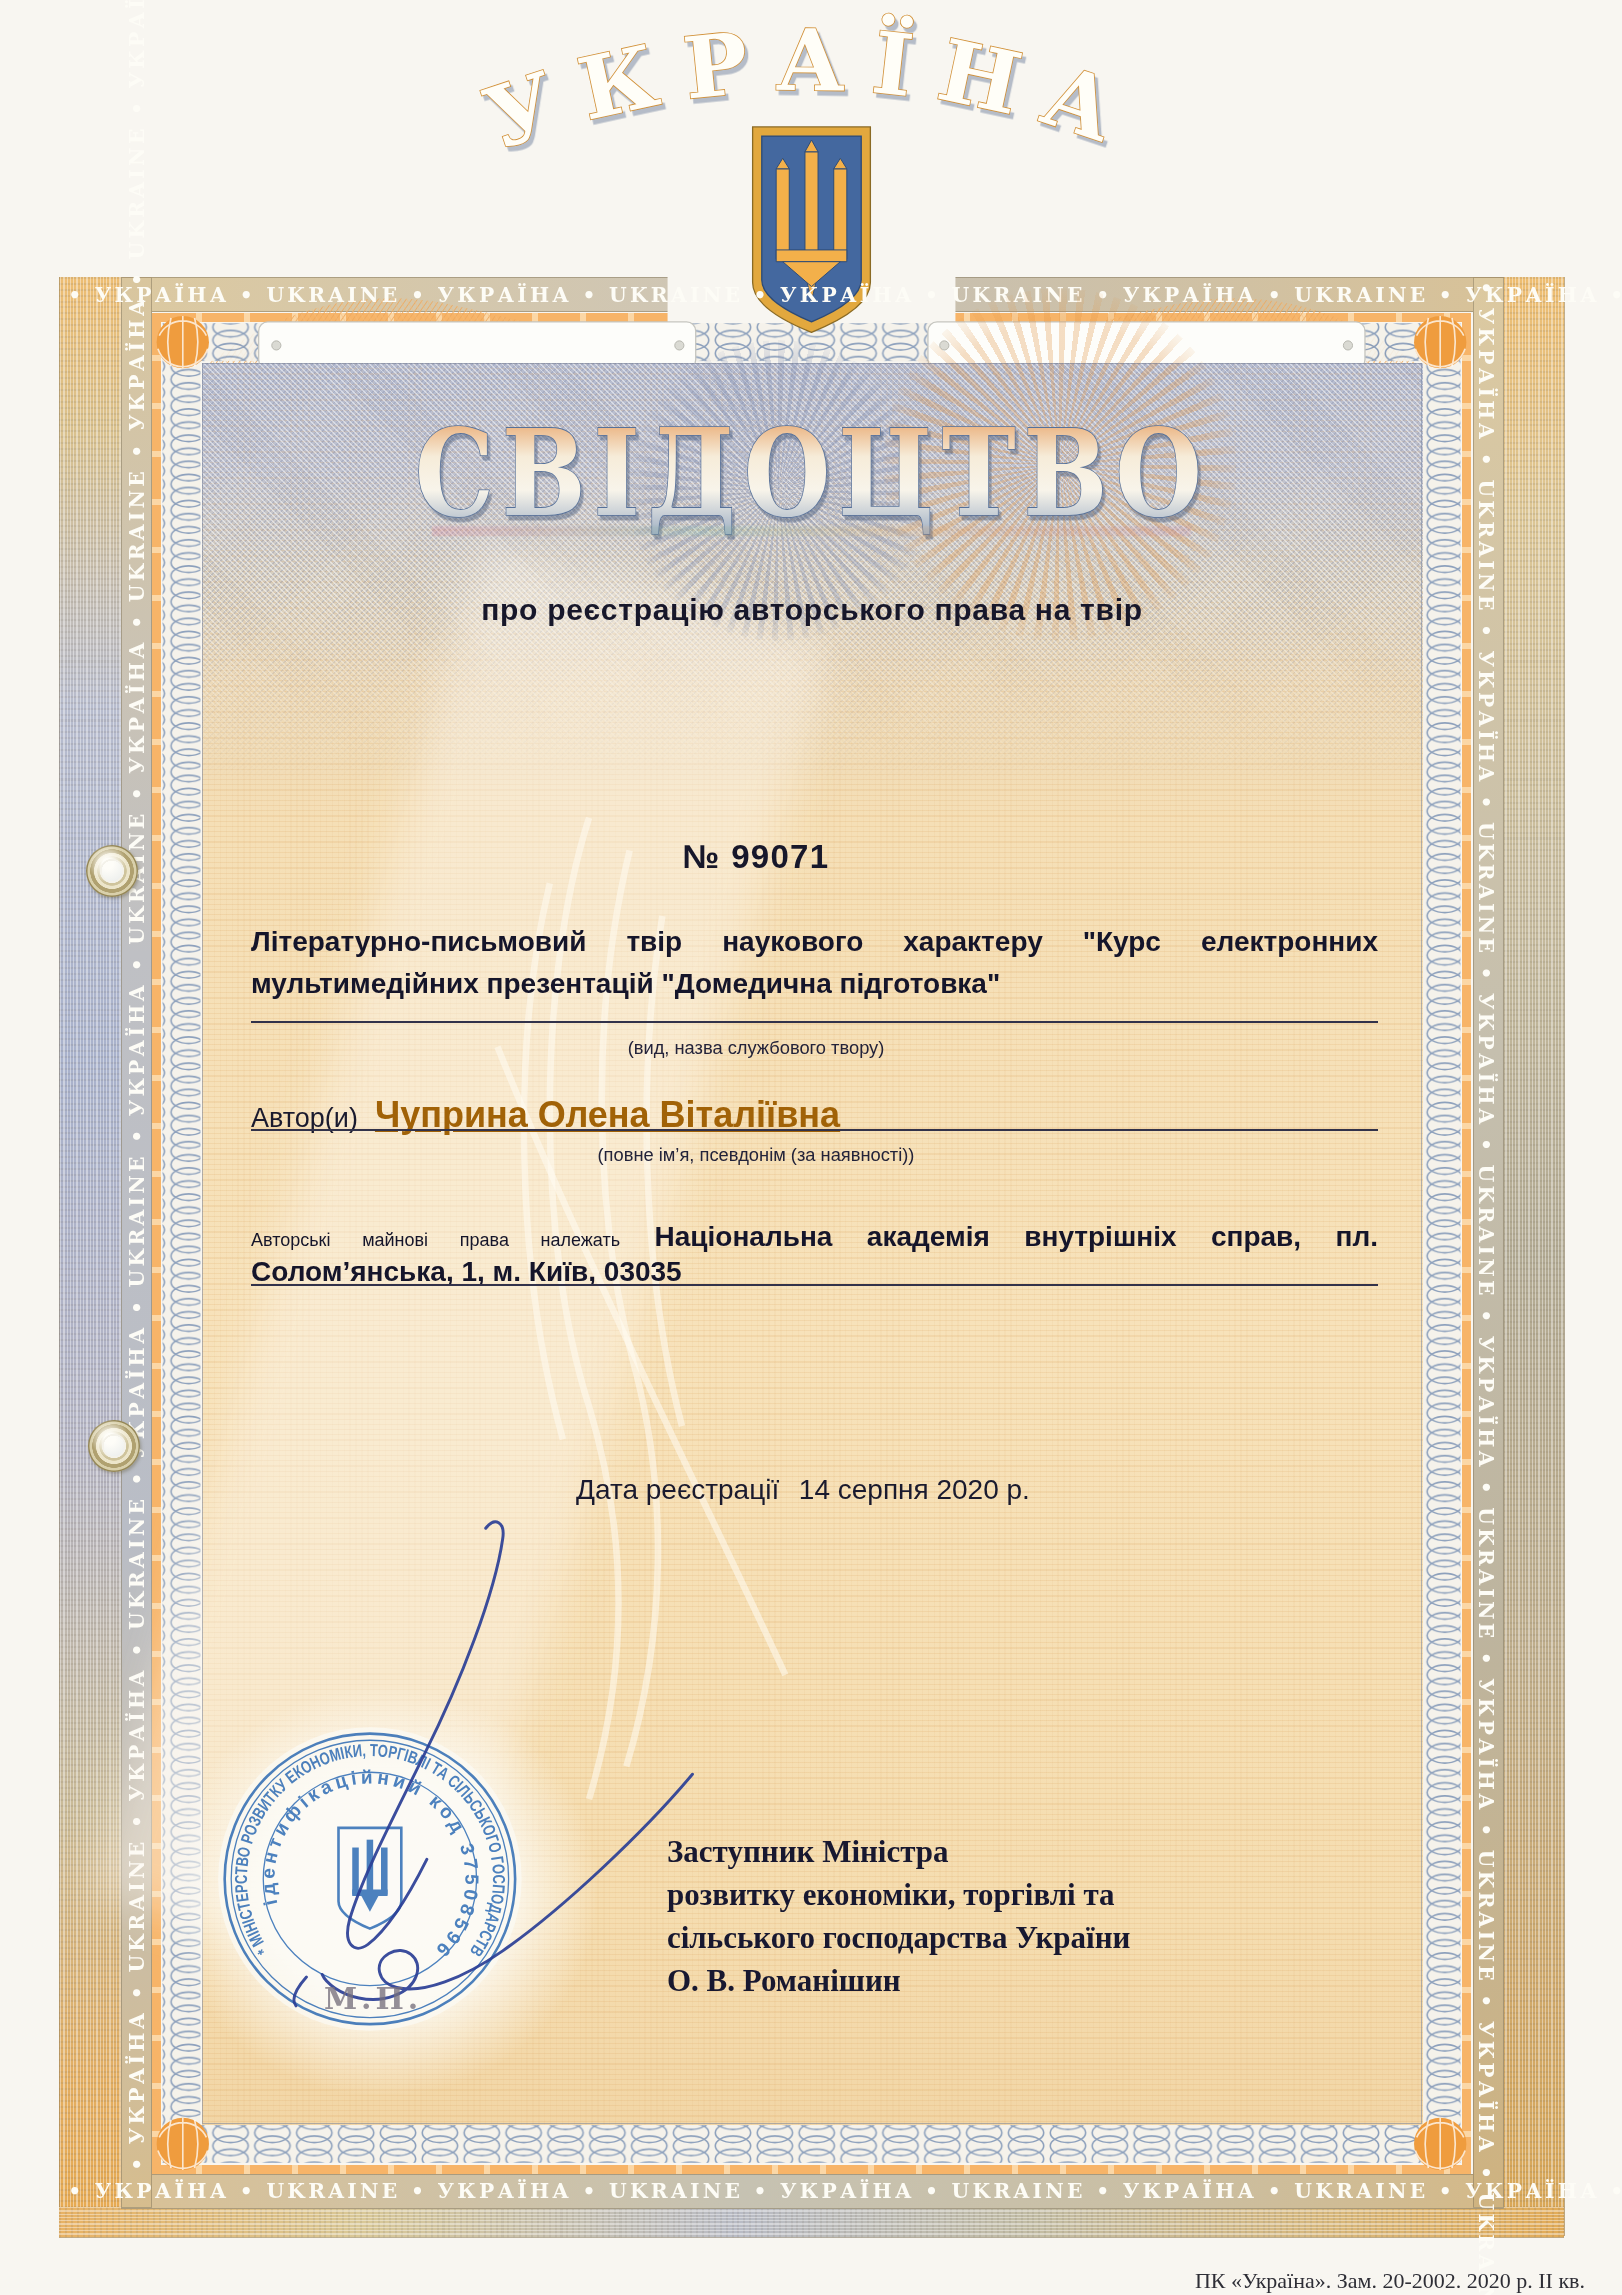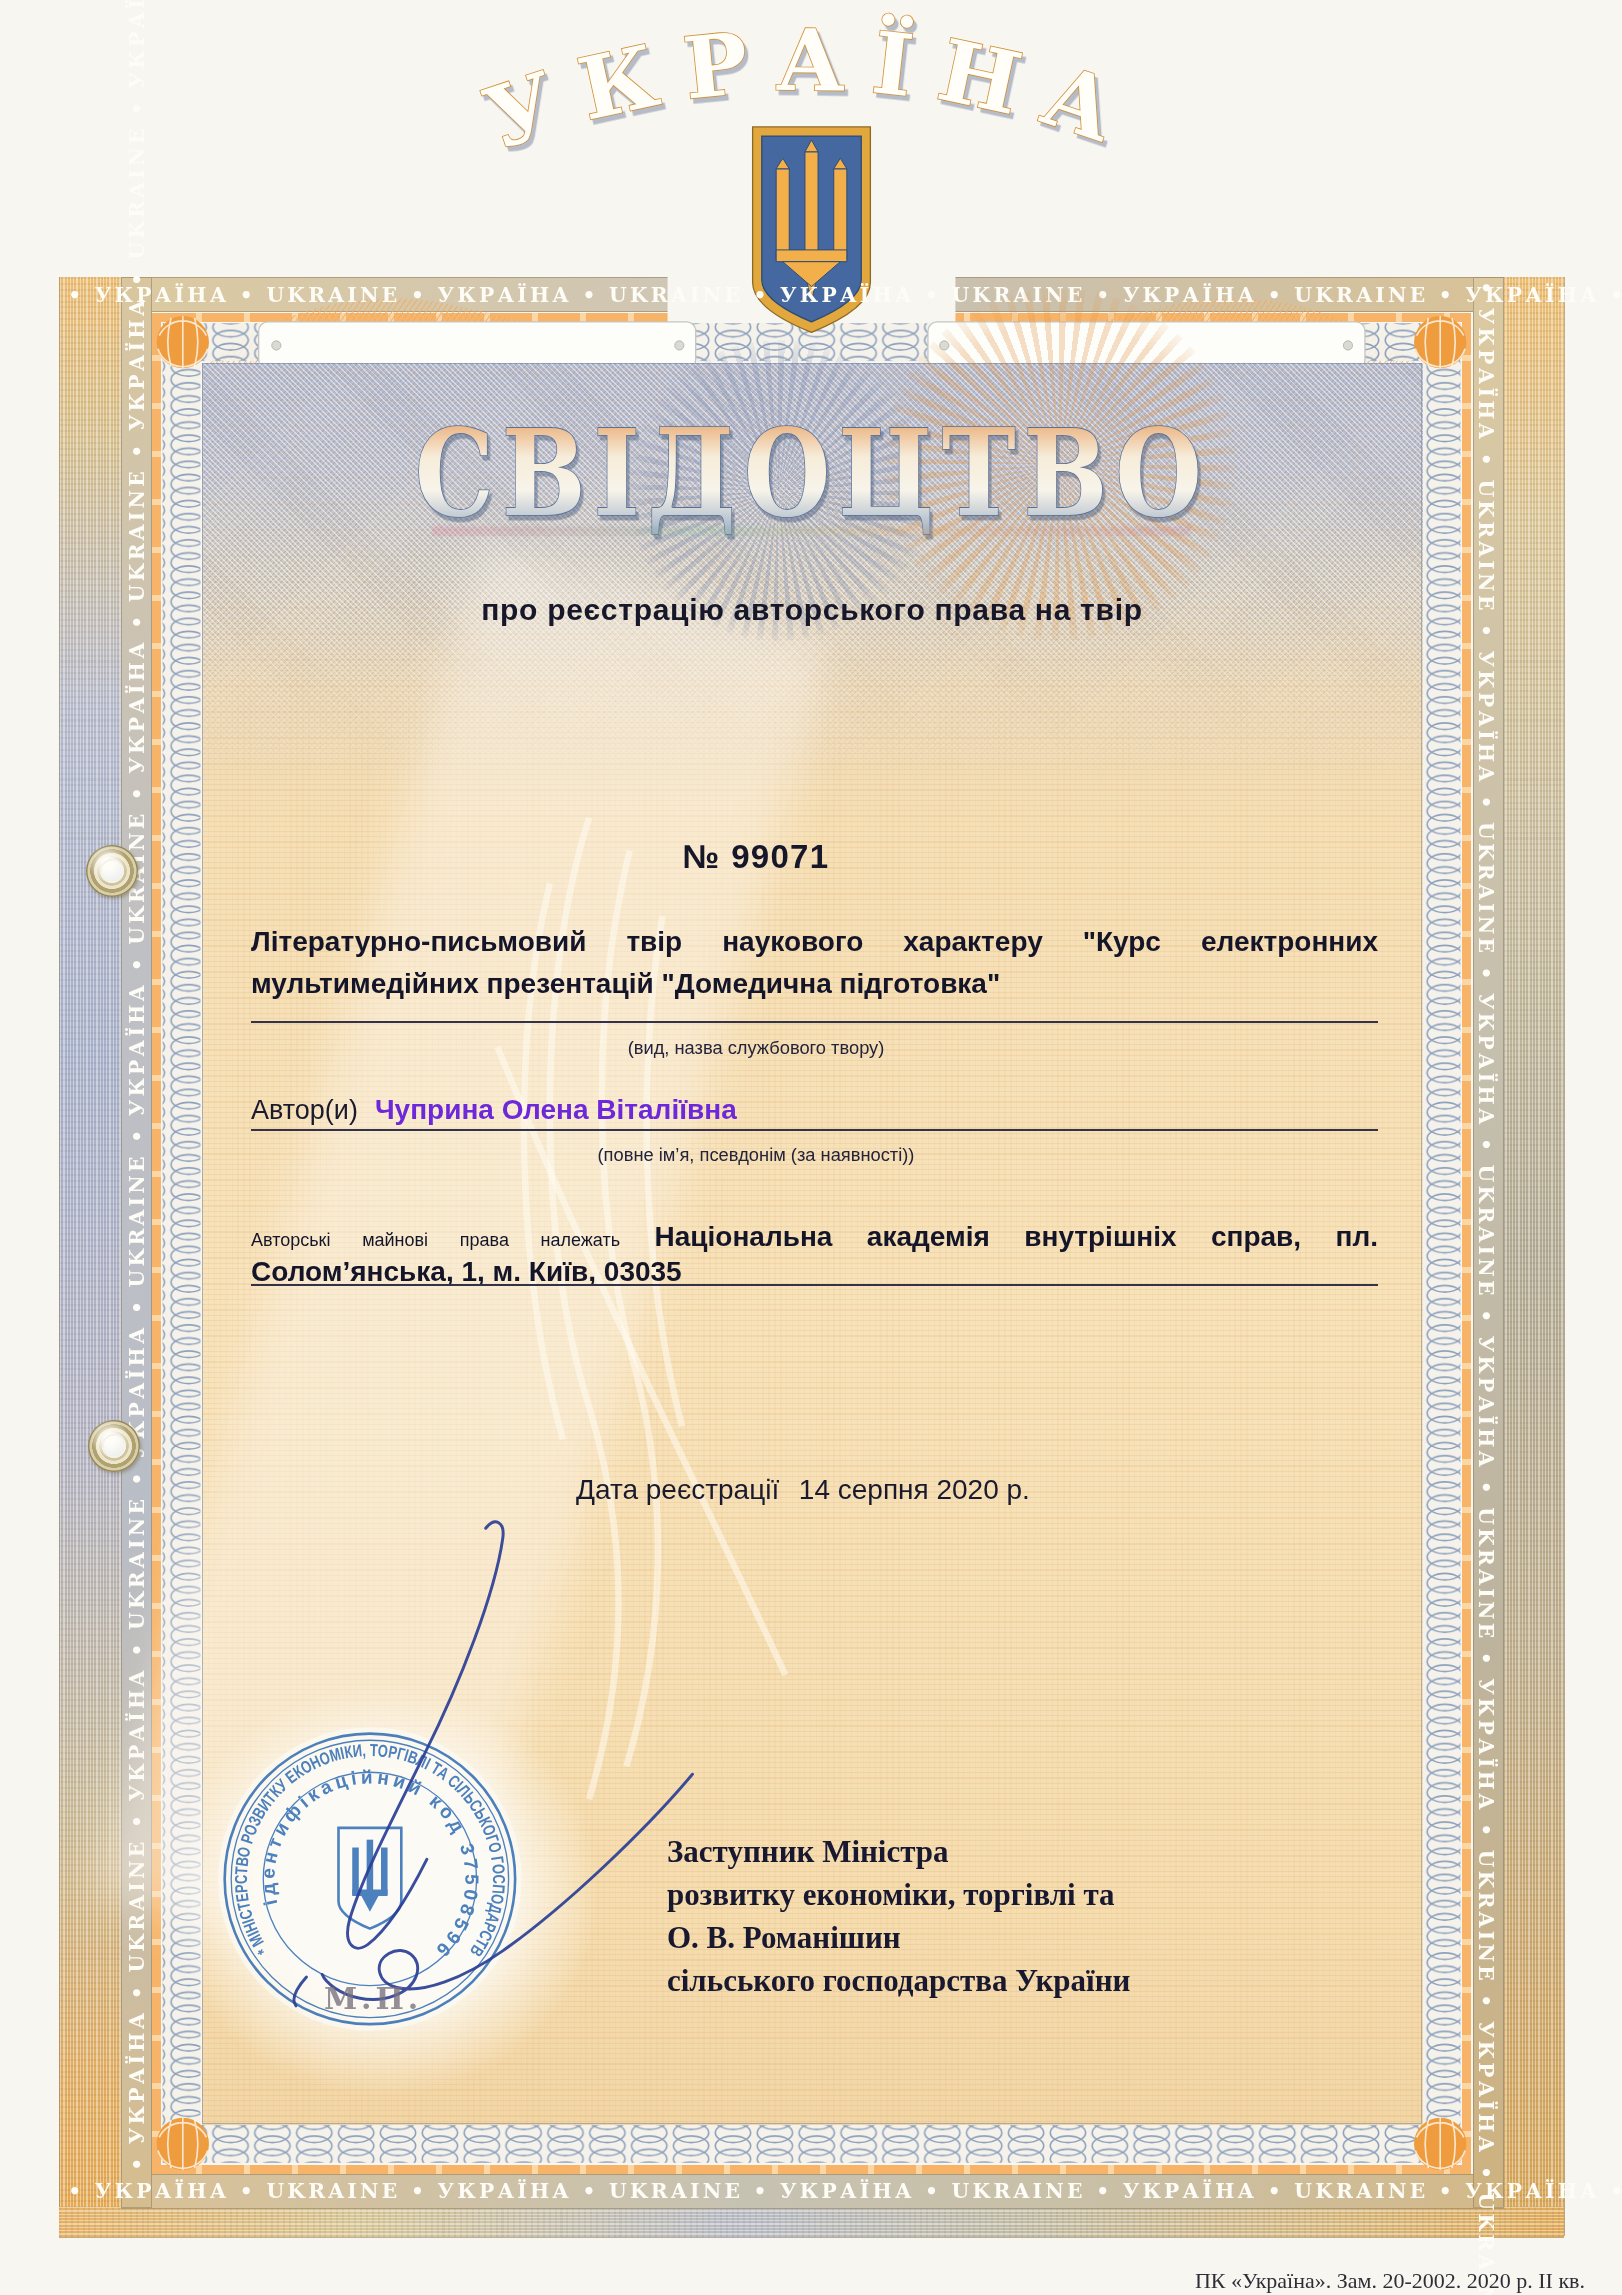--- a/index.html
+++ b/index.html
@@ -258,42 +258,42 @@
   <div class="abs subtitle doc">про реєстрацію авторського права на твір</div>
 
   <div class="abs cert-number">№ 99071</div>
 
   <div class="abs para just" style="top:921px;">Літературно-письмовий твір наукового характеру "Курс електронних</div>
   <div class="abs para" style="top:963px;">мультимедійних презентацій "Домедична підготовка"</div>
   <div class="abs rule" style="left:251px;top:1021px;width:1127px;"></div>
   <div class="abs caption" style="top:1037px;">(вид, назва службового твору)</div>
 
   <div class="abs" style="left:251px;top:1094px;width:1127px;">
-    <span style="font-size:27px;color:#1a1a2e;margin-right:17px;">Автор(и)</span><span style="font-size:28px;font-weight:bold;color:#6d28d9;">Чуприна Олена Віталіївна</span>
+    <span style="font-size:27px;color:#1a1a2e;margin-right:17px;">Автор(и)</span><span style="font-size:36px;font-weight:bold;color:#a16207;text-decoration:underline;">Чуприна Олена Віталіївна</span>
   </div>
   <div class="abs rule" style="left:251px;top:1129px;width:1127px;"></div>
   <div class="abs caption" style="top:1144px;">(повне ім’я, псевдонім (за наявності))</div>
 
   <div class="abs para just" style="top:1216px;">
     <span style="font-weight:normal;font-size:18px;">Авторські майнові права належать</span>
     <span>Національна академія внутрішніх справ, пл.</span>
   </div>
   <div class="abs para" style="top:1251px;">Солом’янська, 1, м. Київ, 03035</div>
   <div class="abs rule" style="left:251px;top:1284px;width:1127px;"></div>
 
   <div class="abs date-row">
     <span>Дата реєстрації</span>
     <span>14 серпня 2020 р.</span>
   </div>
 
   <div class="abs sig-block">
     <div>Заступник Міністра</div>
     <div>розвитку економіки, торгівлі та</div>
+    <div>сільського господарства України</div>
     <div>О. В. Романішин</div>
-    <div>сільського господарства України</div>
   </div>
 
   <div class="abs stamp-glow"></div>
   <svg class="abs" style="left:0;top:0;" width="1623" height="2295" viewBox="0 0 2480 3508">
     <g opacity="0.85">
       <circle cx="565" cy="2872" r="232" fill="rgba(252,250,245,0.85)"></circle>
       <circle cx="565" cy="2872" r="222" fill="none" stroke="#2e6cb5" stroke-width="4"></circle>
       <circle cx="565" cy="2872" r="212" fill="none" stroke="#2e6cb5" stroke-width="2"></circle>
       <circle cx="565" cy="2872" r="163" fill="none" stroke="#2e6cb5" stroke-width="2"></circle>
       <path id="stampOuter" d="M 411,2980 A 188,188 0 1 1 719,2980" fill="none"></path>

